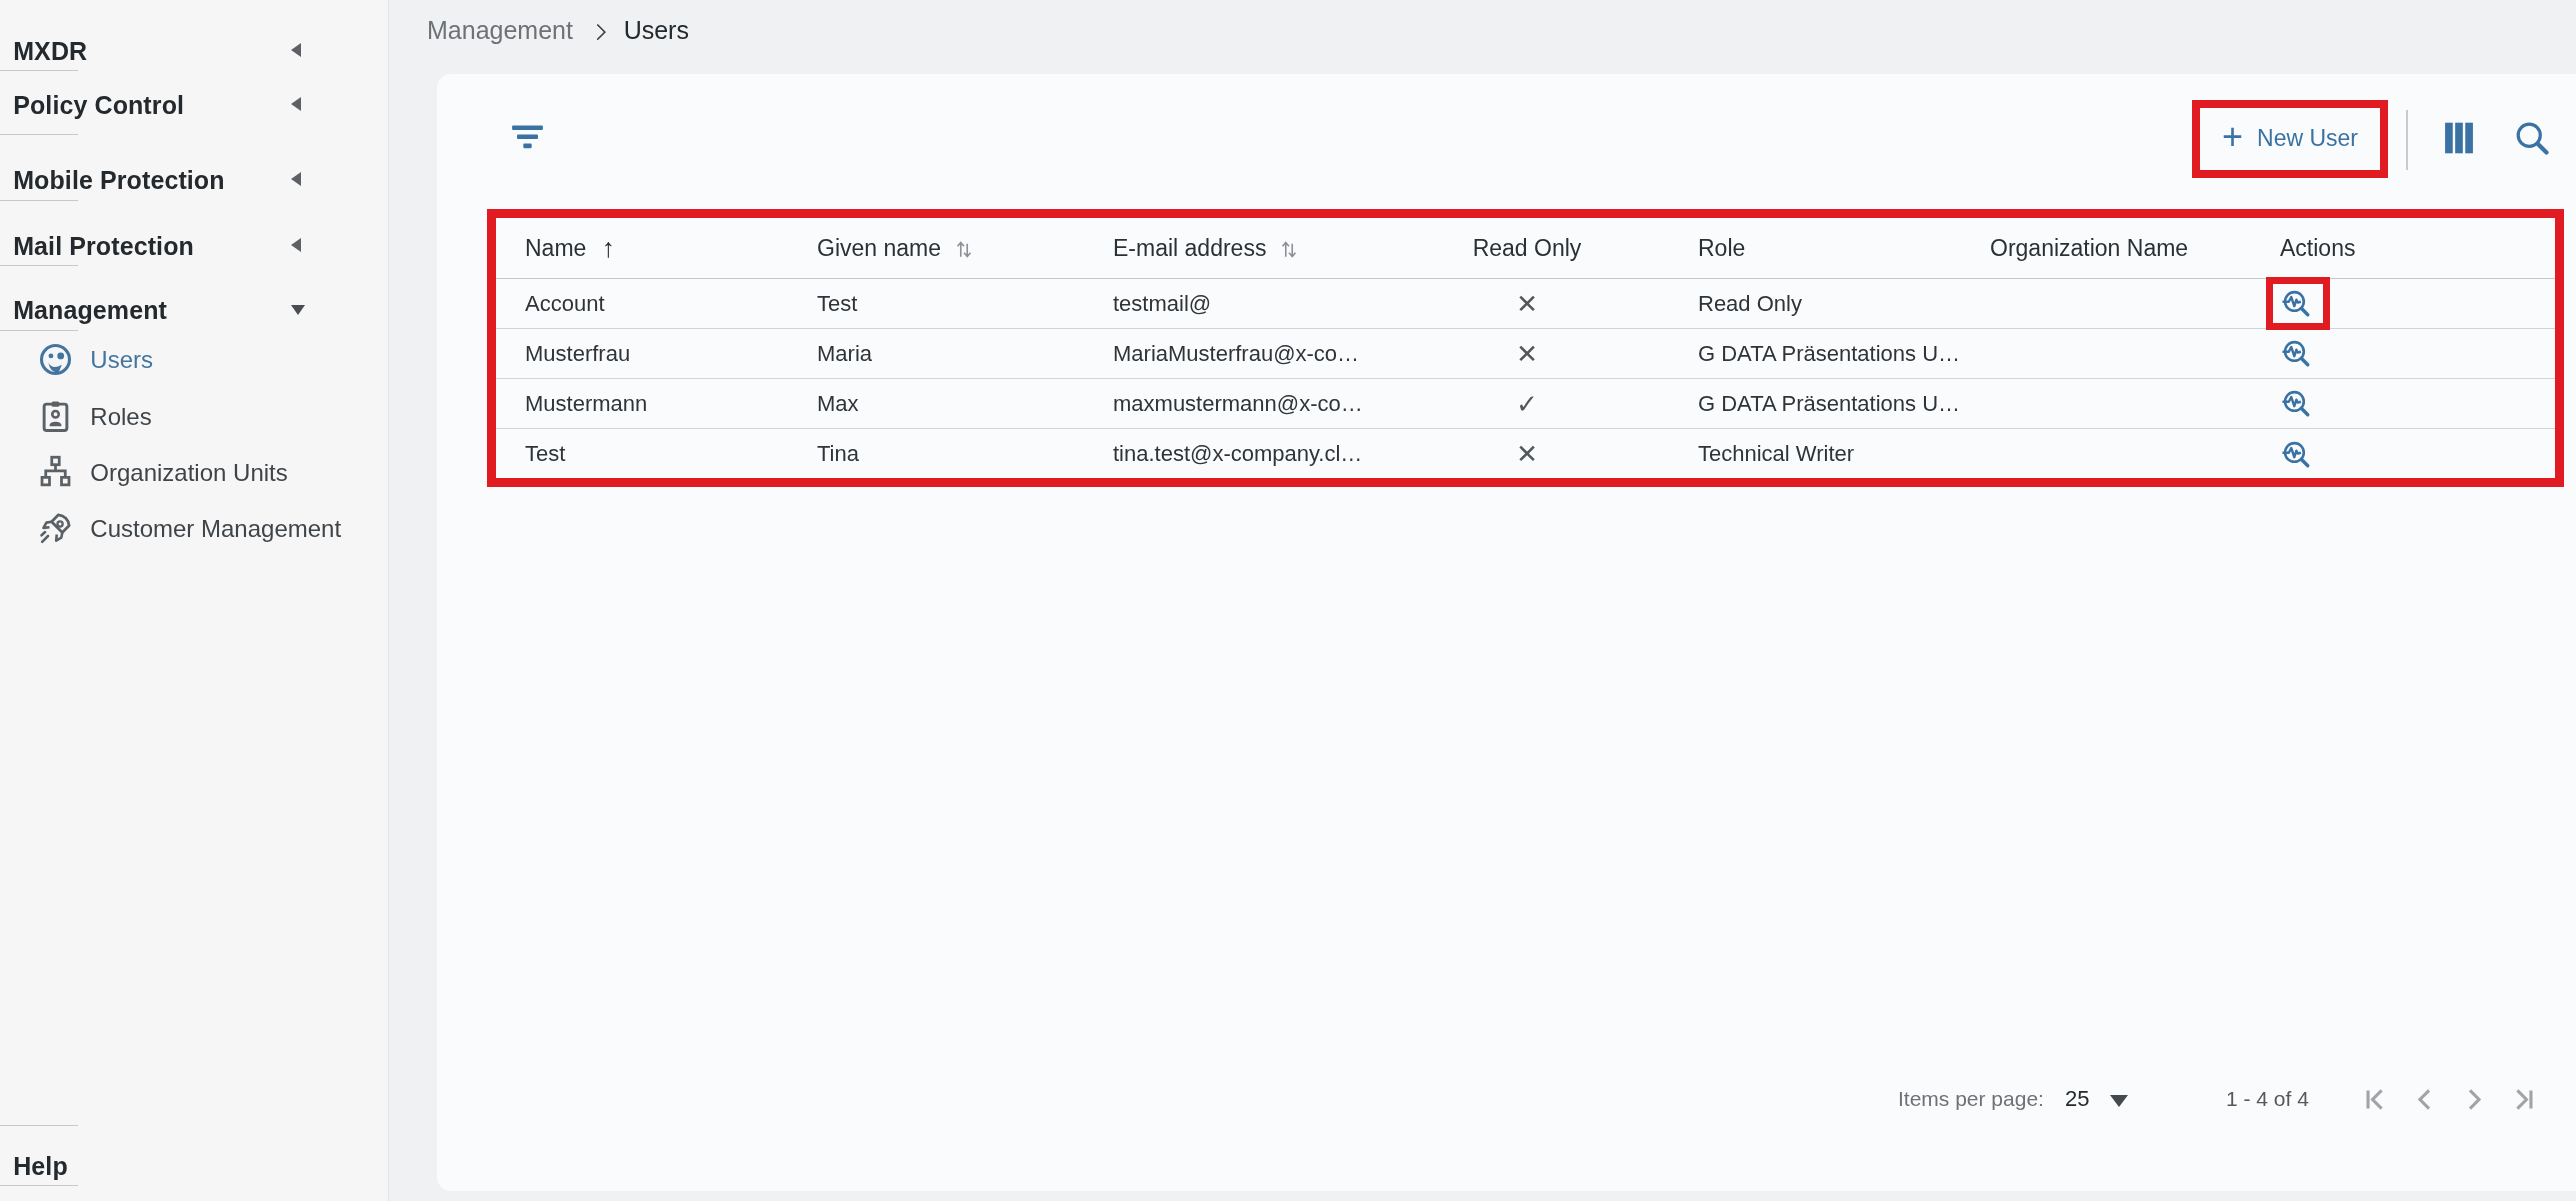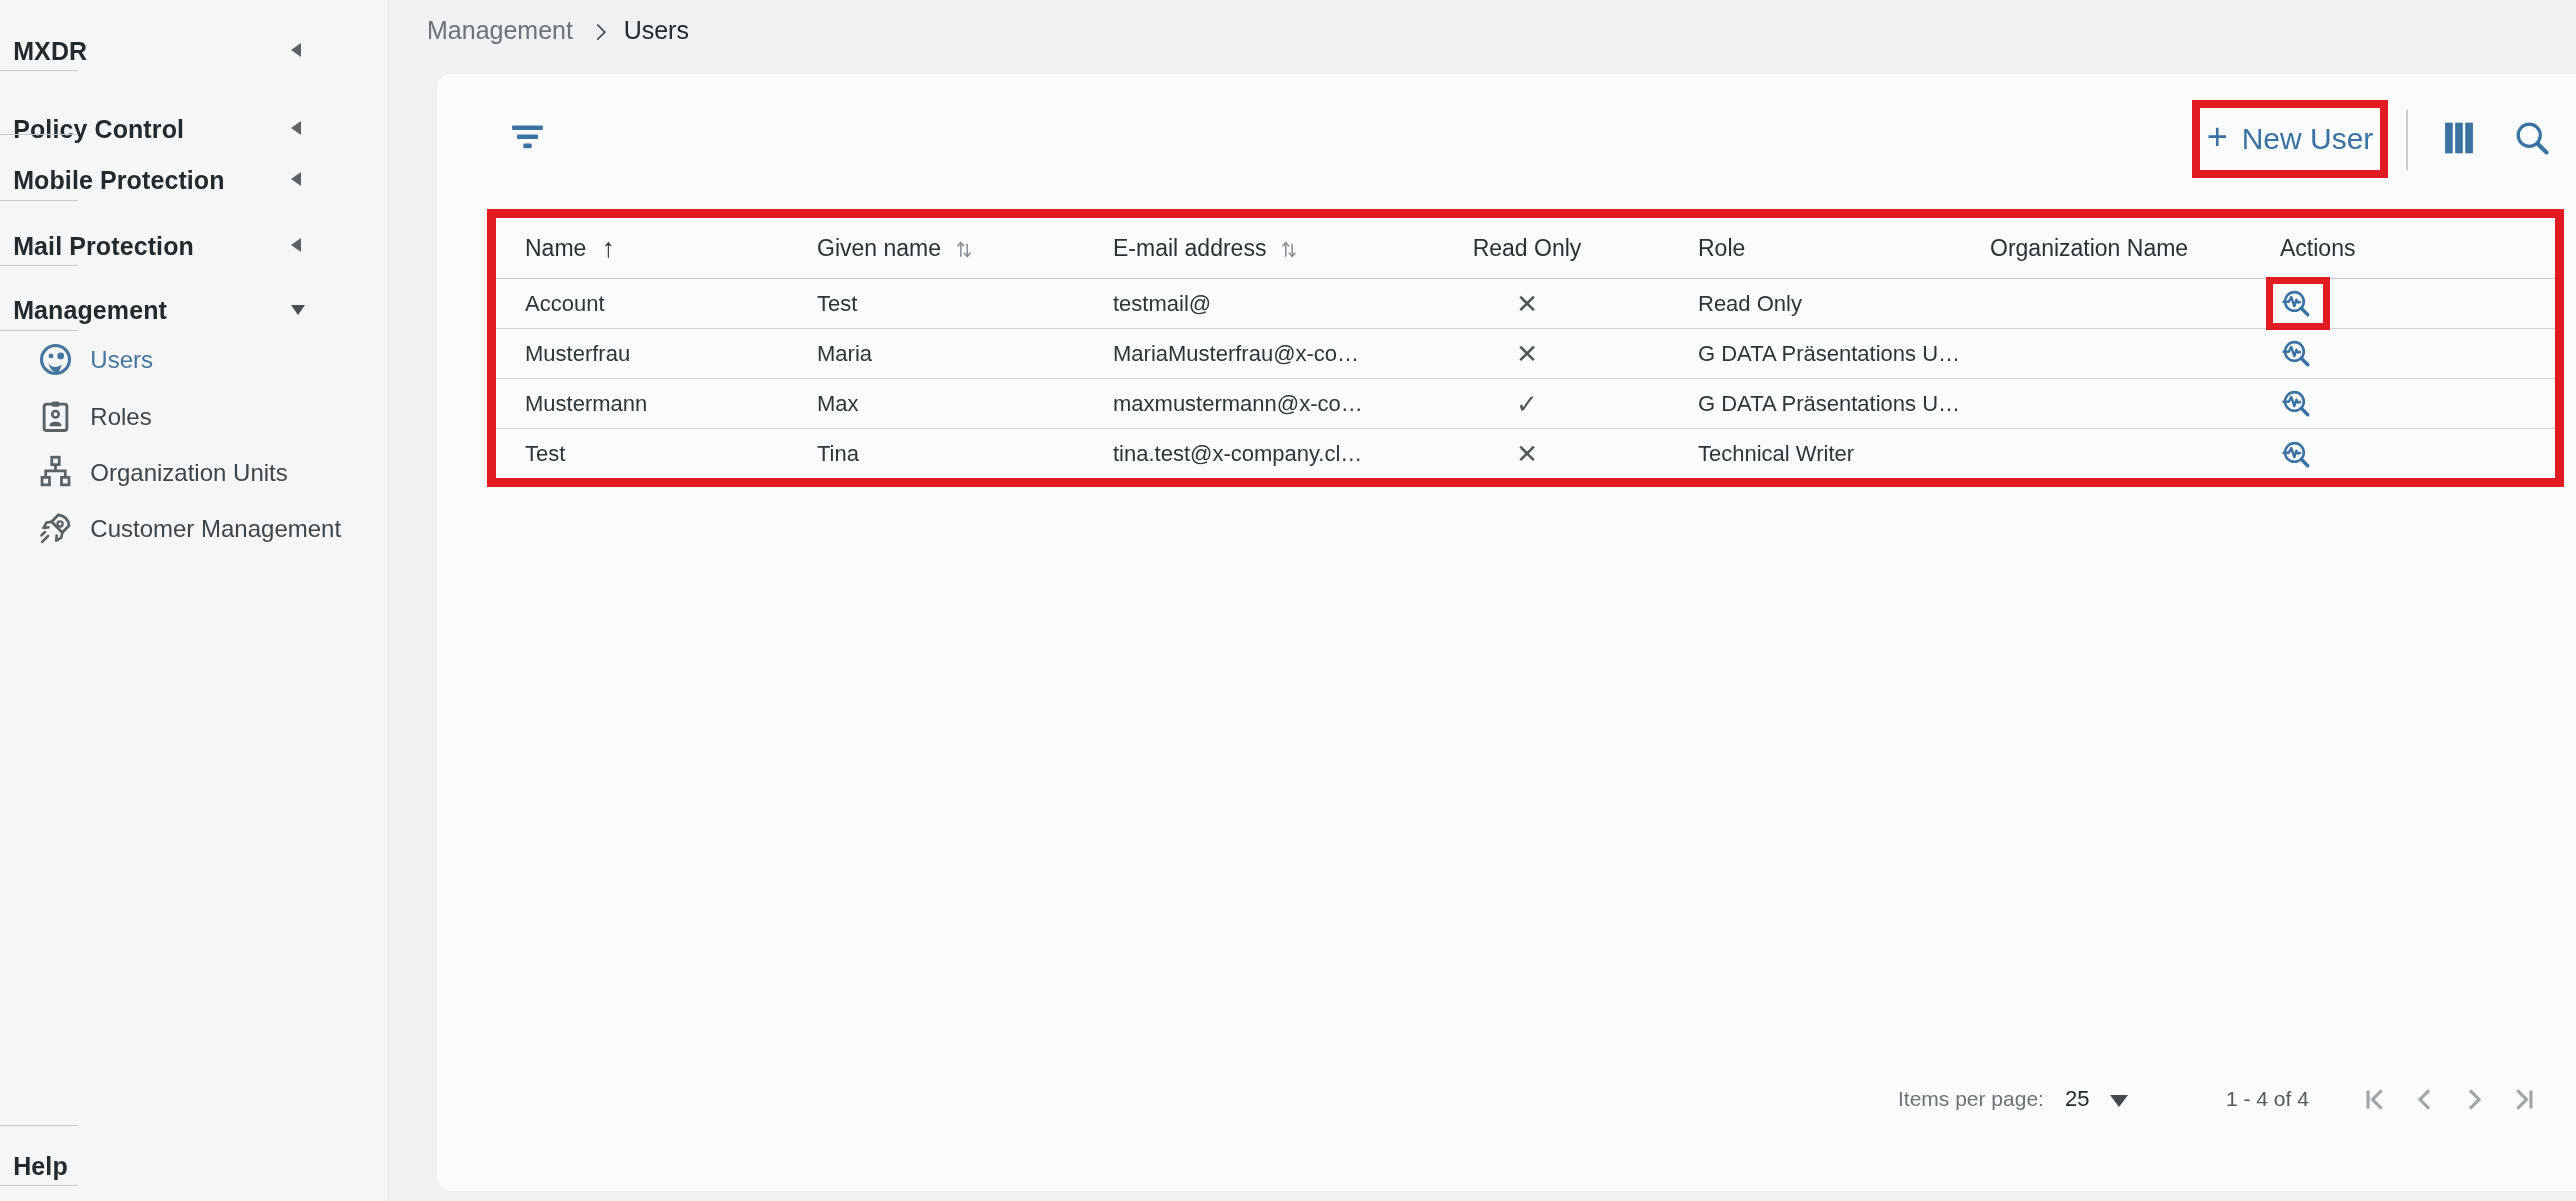--- a/index.html
+++ b/index.html
@@ -40,21 +40,21 @@
   .card{position:absolute;left:437px;top:74px;width:2139px;height:1117px;
         background:#fafbfc;border-radius:14px 0 0 14px;}
 
   
   .filter-btn{position:absolute;left:496px;top:110px;width:63px;height:56px;
               display:flex;align-items:center;justify-content:center;cursor:pointer;}
   .new-user-btn{position:absolute;left:2200px;top:108px;width:180px;height:61px;
                 display:flex;align-items:center;justify-content:center;gap:14px;
                 color:#3a72a3;cursor:pointer;}
   .plus-glyph{font-size:36px;font-weight:400;line-height:1;margin-top:-2.8px;}
-  .new-user-label{font-size:30px;}
+  .new-user-label{font-size:23px;}
   .toolbar-divider{position:absolute;left:2406px;top:110px;width:2.1px;height:60px;
                    background:#c9cacc;}
   .columns-btn{position:absolute;left:2439px;top:118px;width:39px;height:39px;
                display:flex;align-items:center;justify-content:center;cursor:pointer;}
   .search-btn{position:absolute;left:2511px;top:117px;width:42px;height:42px;
               display:flex;align-items:center;justify-content:center;cursor:pointer;}
 
   
   .table{position:absolute;left:496px;top:218px;width:2059px;height:261px;}
   .trow{display:flex;width:2059px;box-sizing:border-box;}
@@ -92,21 +92,21 @@
 <div id="screen">
 
   <div class="sidebar">
 
     <div class="nav-item" style="top:26px">
       <span class="nav-label">MXDR</span>
       <span class="chev chev-left"></span>
     </div>
     <div class="nav-divider" style="top:70px"></div>
 
-    <div class="nav-item" style="top:104px">
+    <div class="nav-item" style="top:80px">
       <span class="nav-label">Policy Control</span>
       <span class="chev chev-left"></span>
     </div>
     <div class="nav-divider" style="top:134px"></div>
 
     <div class="nav-item" style="top:155px">
       <span class="nav-label">Mobile Protection</span>
       <span class="chev chev-left"></span>
     </div>
     <div class="nav-divider" style="top:200px"></div>

